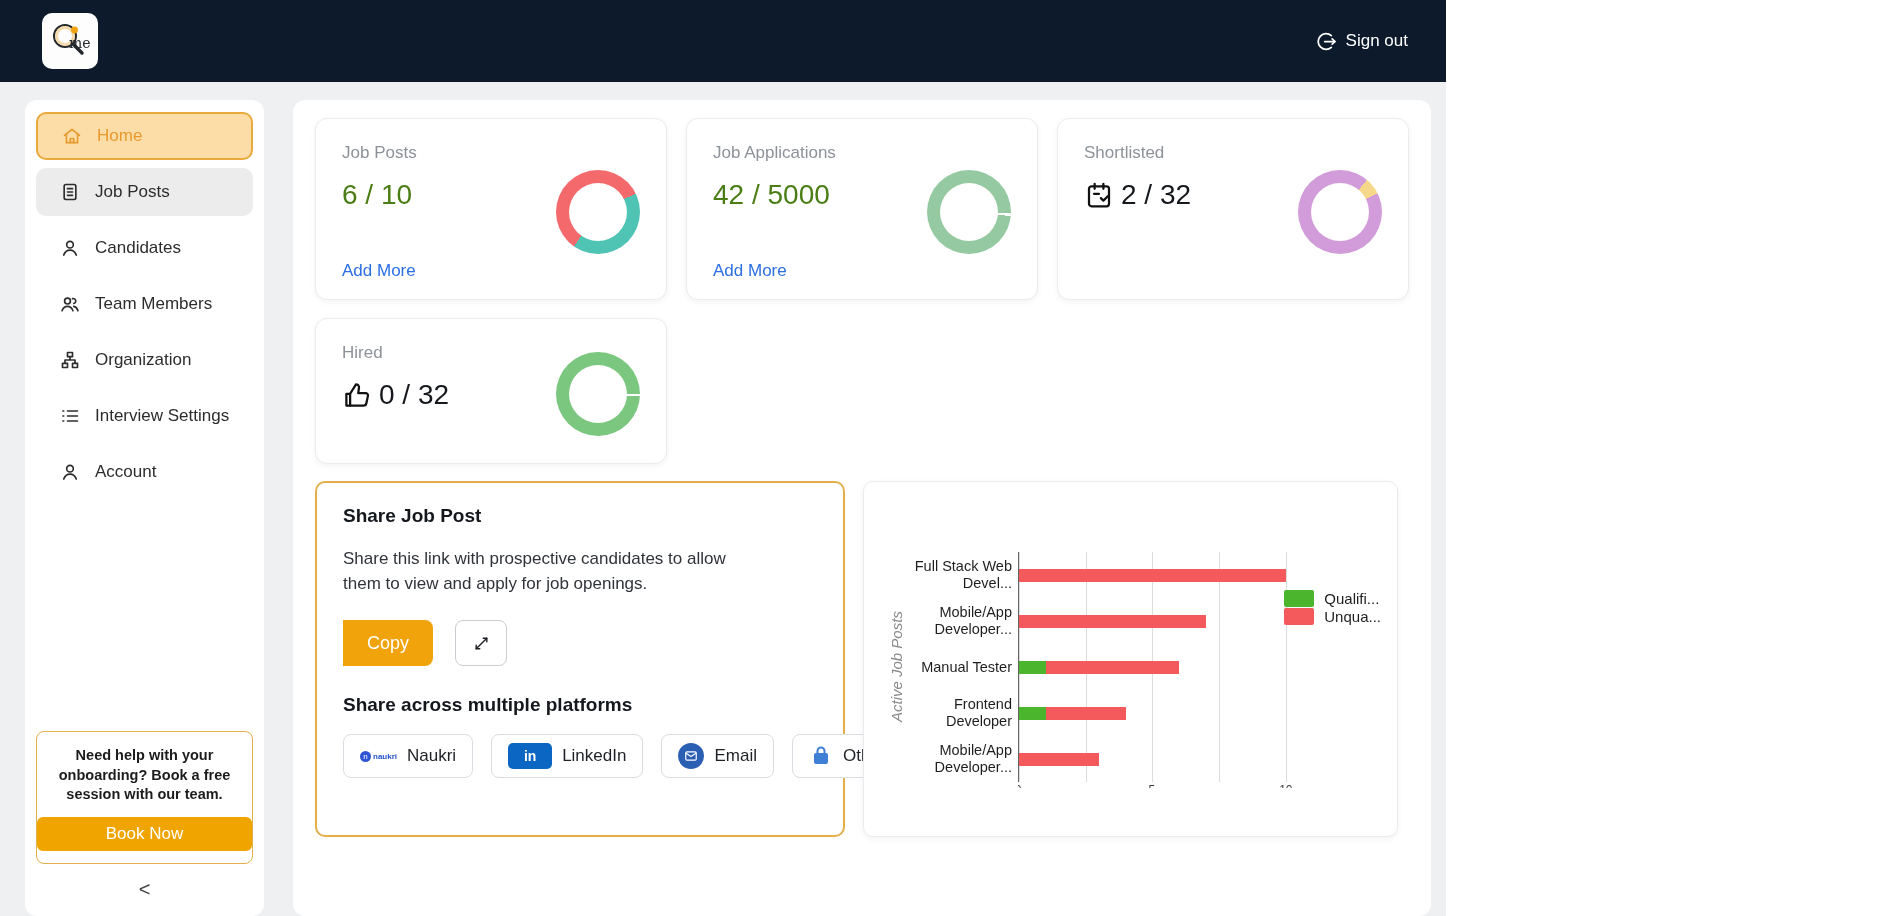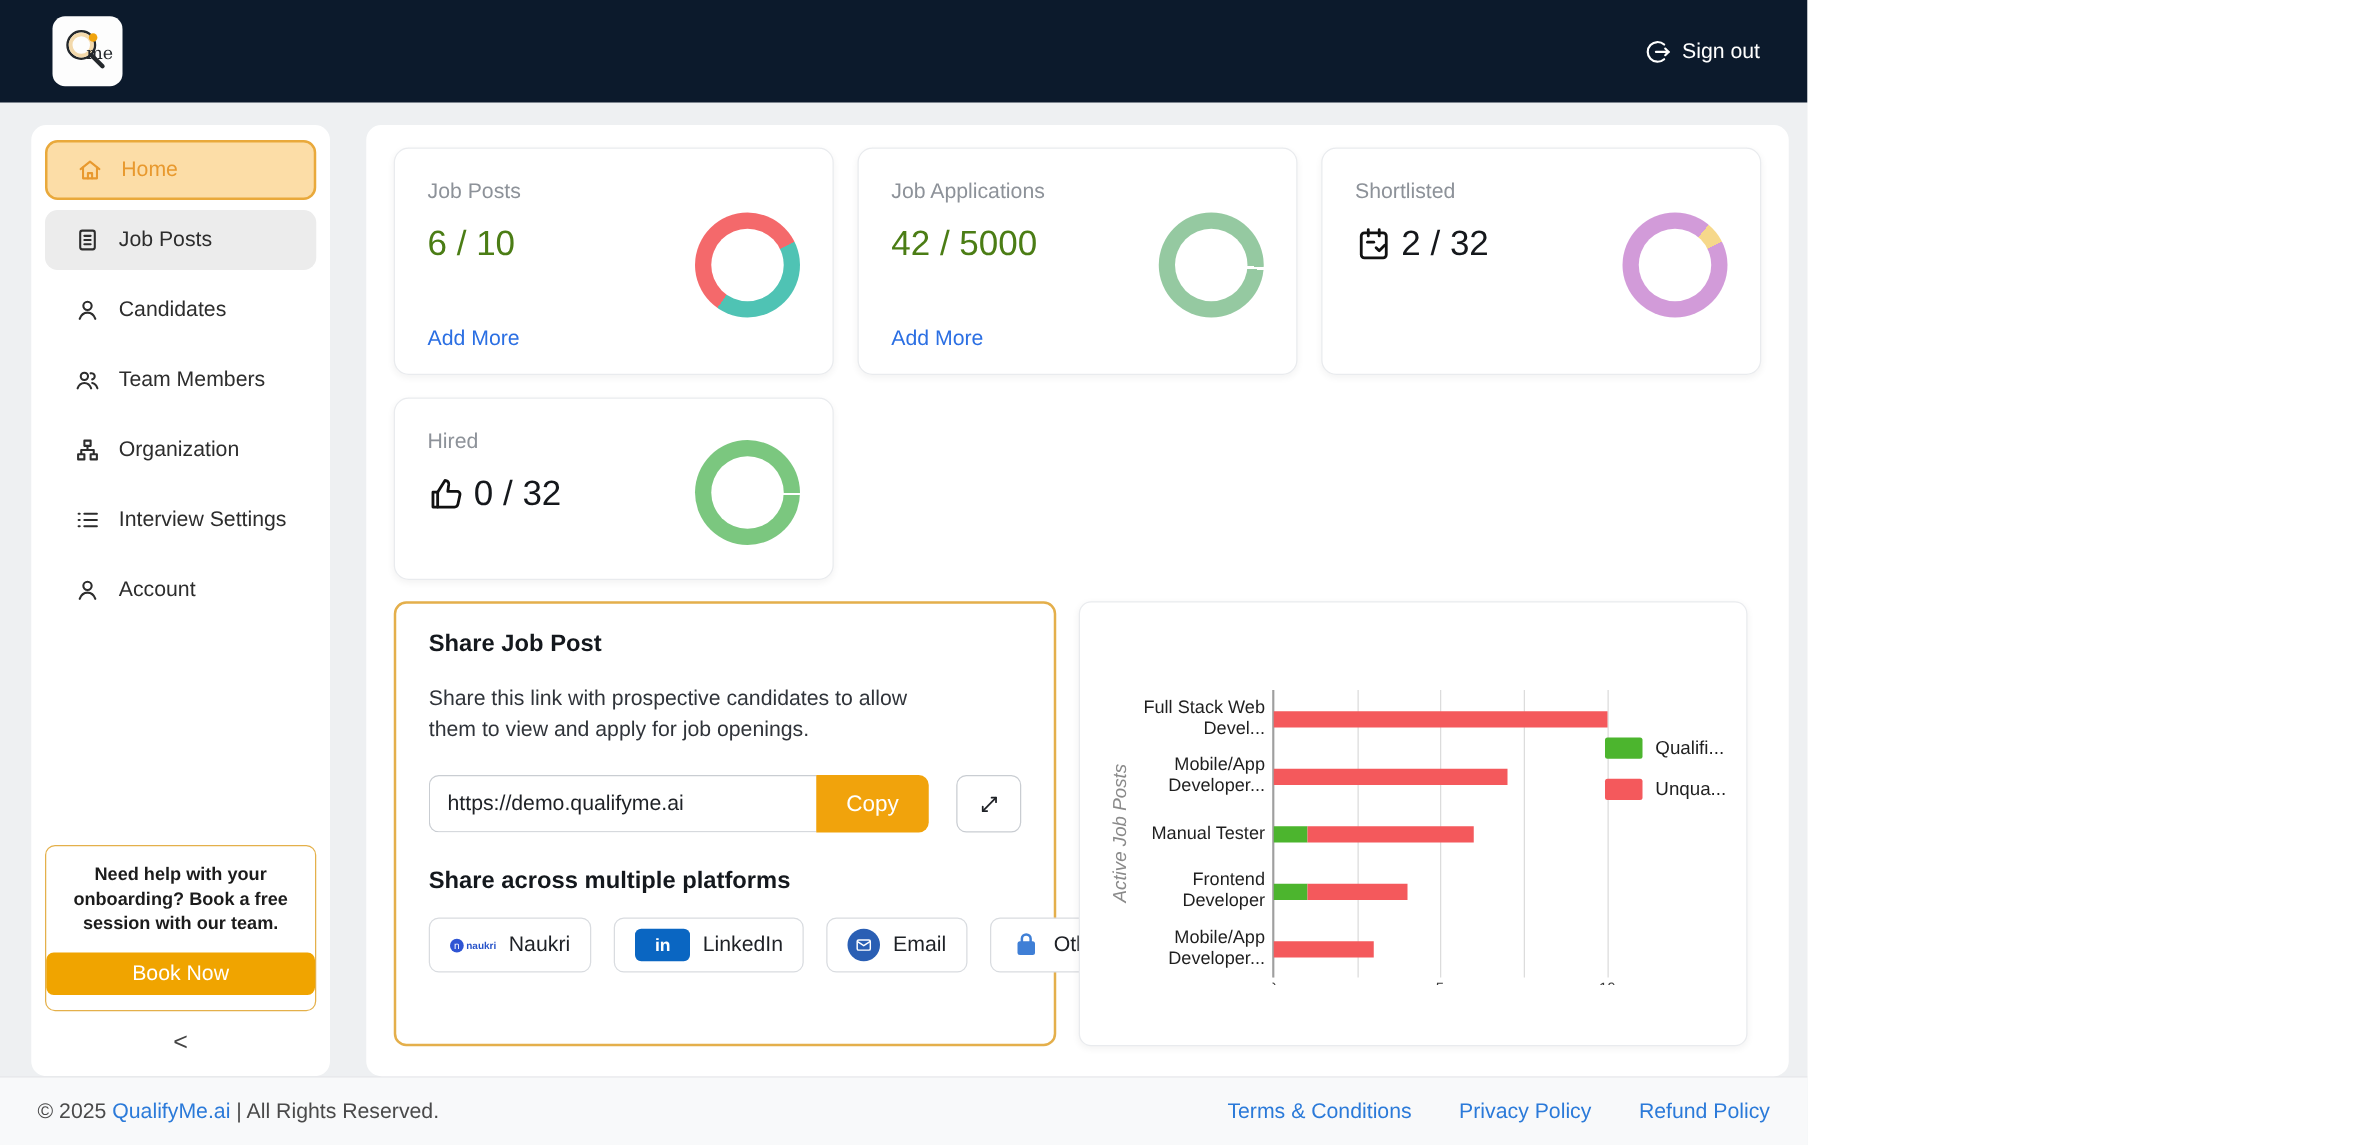--- a/index.html
+++ b/index.html
@@ -65,21 +65,21 @@
   .chart-ylabel { writing-mode:vertical-rl; transform:rotate(180deg); font-style:italic; font-size:15px; color:#8a8a8a; height:230px; text-align:center; flex:0 0 22px; }
   .chart-labels { width:108px; flex:0 0 108px; }
   .chart-label { height:46px; display:flex; align-items:center; justify-content:flex-end; text-align:right; font-size:14.5px; color:#1f1f1f; line-height:1.15; padding-right:6px; }
   .chart-plot-wrap { width:292px; flex:0 0 292px; }
   .chart-plot { position:relative; height:230px; border-left:1.5px solid #666; }
   .gridline { position:absolute; top:0; bottom:0; width:1px; background:#dcdcdc; }
   .bar-row { height:46px; display:flex; align-items:center; position:relative; }
   .bar-seg { height:13px; display:block; }
   .chart-ticks { position:relative; height:6px; overflow:hidden; }
   .chart-tick { position:absolute; transform:translateX(-50%); font-size:12px; color:#3a3a3a; top:1px; }
-  .chart-legend { position:absolute; right:16px; top:108px; display:flex; flex-direction:column; gap:16px; }
+  .chart-legend { position:absolute; right:16px; top:108px; display:flex; flex-direction:column; gap:1px; }
   .legend-item { display:flex; align-items:center; gap:10px; }
   .legend-swatch { width:30px; height:17px; border-radius:2px; display:block; }
   .legend-label { font-size:15px; color:#1f1f1f; }
 
   
   .footer { height:55px; margin-top:auto; background:#f8f9fa; border-top:1px solid #e3e5e8; display:flex; align-items:center; justify-content:space-between; padding:0 30px; font-size:17px; flex:0 0 auto; }
   .footer-left { color:#4a4a4a; }
   .footer-left a { color:#2b7ad9; text-decoration:none; }
   .footer-links { display:flex; gap:38px; }
   .footer-links a { color:#2b7ad9; text-decoration:none; cursor:pointer; }
@@ -228,21 +228,20 @@
         </div>
         <div class="donut" style="background: conic-gradient(from 90deg, rgb(255, 255, 255) 0%, rgb(255, 255, 255) 0.9%, rgb(123, 199, 127) 0.9%, rgb(123, 199, 127) 100%);"></div>
       </div>
 
       <div class="bottom-row">
 
         <section class="share-card">
           <h2 class="share-title">Share Job Post</h2>
           <p class="share-desc">Share this link with prospective candidates to allow them to view and apply for job openings.</p>
           <div class="link-row">
-            <input class="link-input" type="text" value="https://demo.qualifyme.ai" style="">
             <button class="copy-btn">Copy</button>
             <button class="expand-btn">
               <svg width="17" height="17" viewBox="0 0 24 24" fill="none" stroke="#1e2126" stroke-width="2" stroke-linecap="round" stroke-linejoin="round">
                 <path d="M14.5 4.5H19.5V9.5"></path>
                   <path d="M9.5 19.5H4.5V14.5"></path>
                   <path d="M19.5 4.5 4.5 19.5"></path>
               </svg>
             </button>
           </div>
           <h3 class="platforms-heading">Share across multiple platforms</h3>
@@ -327,25 +326,13 @@
             <div class="legend-item">
               <span class="legend-swatch" style="background: rgb(244, 89, 92);"></span>
               <span class="legend-label">Unqua...</span>
             </div>
           </div>
         </section>
       </div>
     </main>
   </div>
 
-  <footer class="footer">
-    <div class="footer-left">
-      <span>© 2025</span>
-      <a href="#">QualifyMe.ai</a>
-      <span>| All Rights Reserved.</span>
-    </div>
-    <div class="footer-links">
-      <a href="#">Terms &amp; Conditions</a>
-      <a href="#">Privacy Policy</a>
-      <a href="#">Refund Policy</a>
-    </div>
-  </footer>
 </div>
 
 </body></html>

